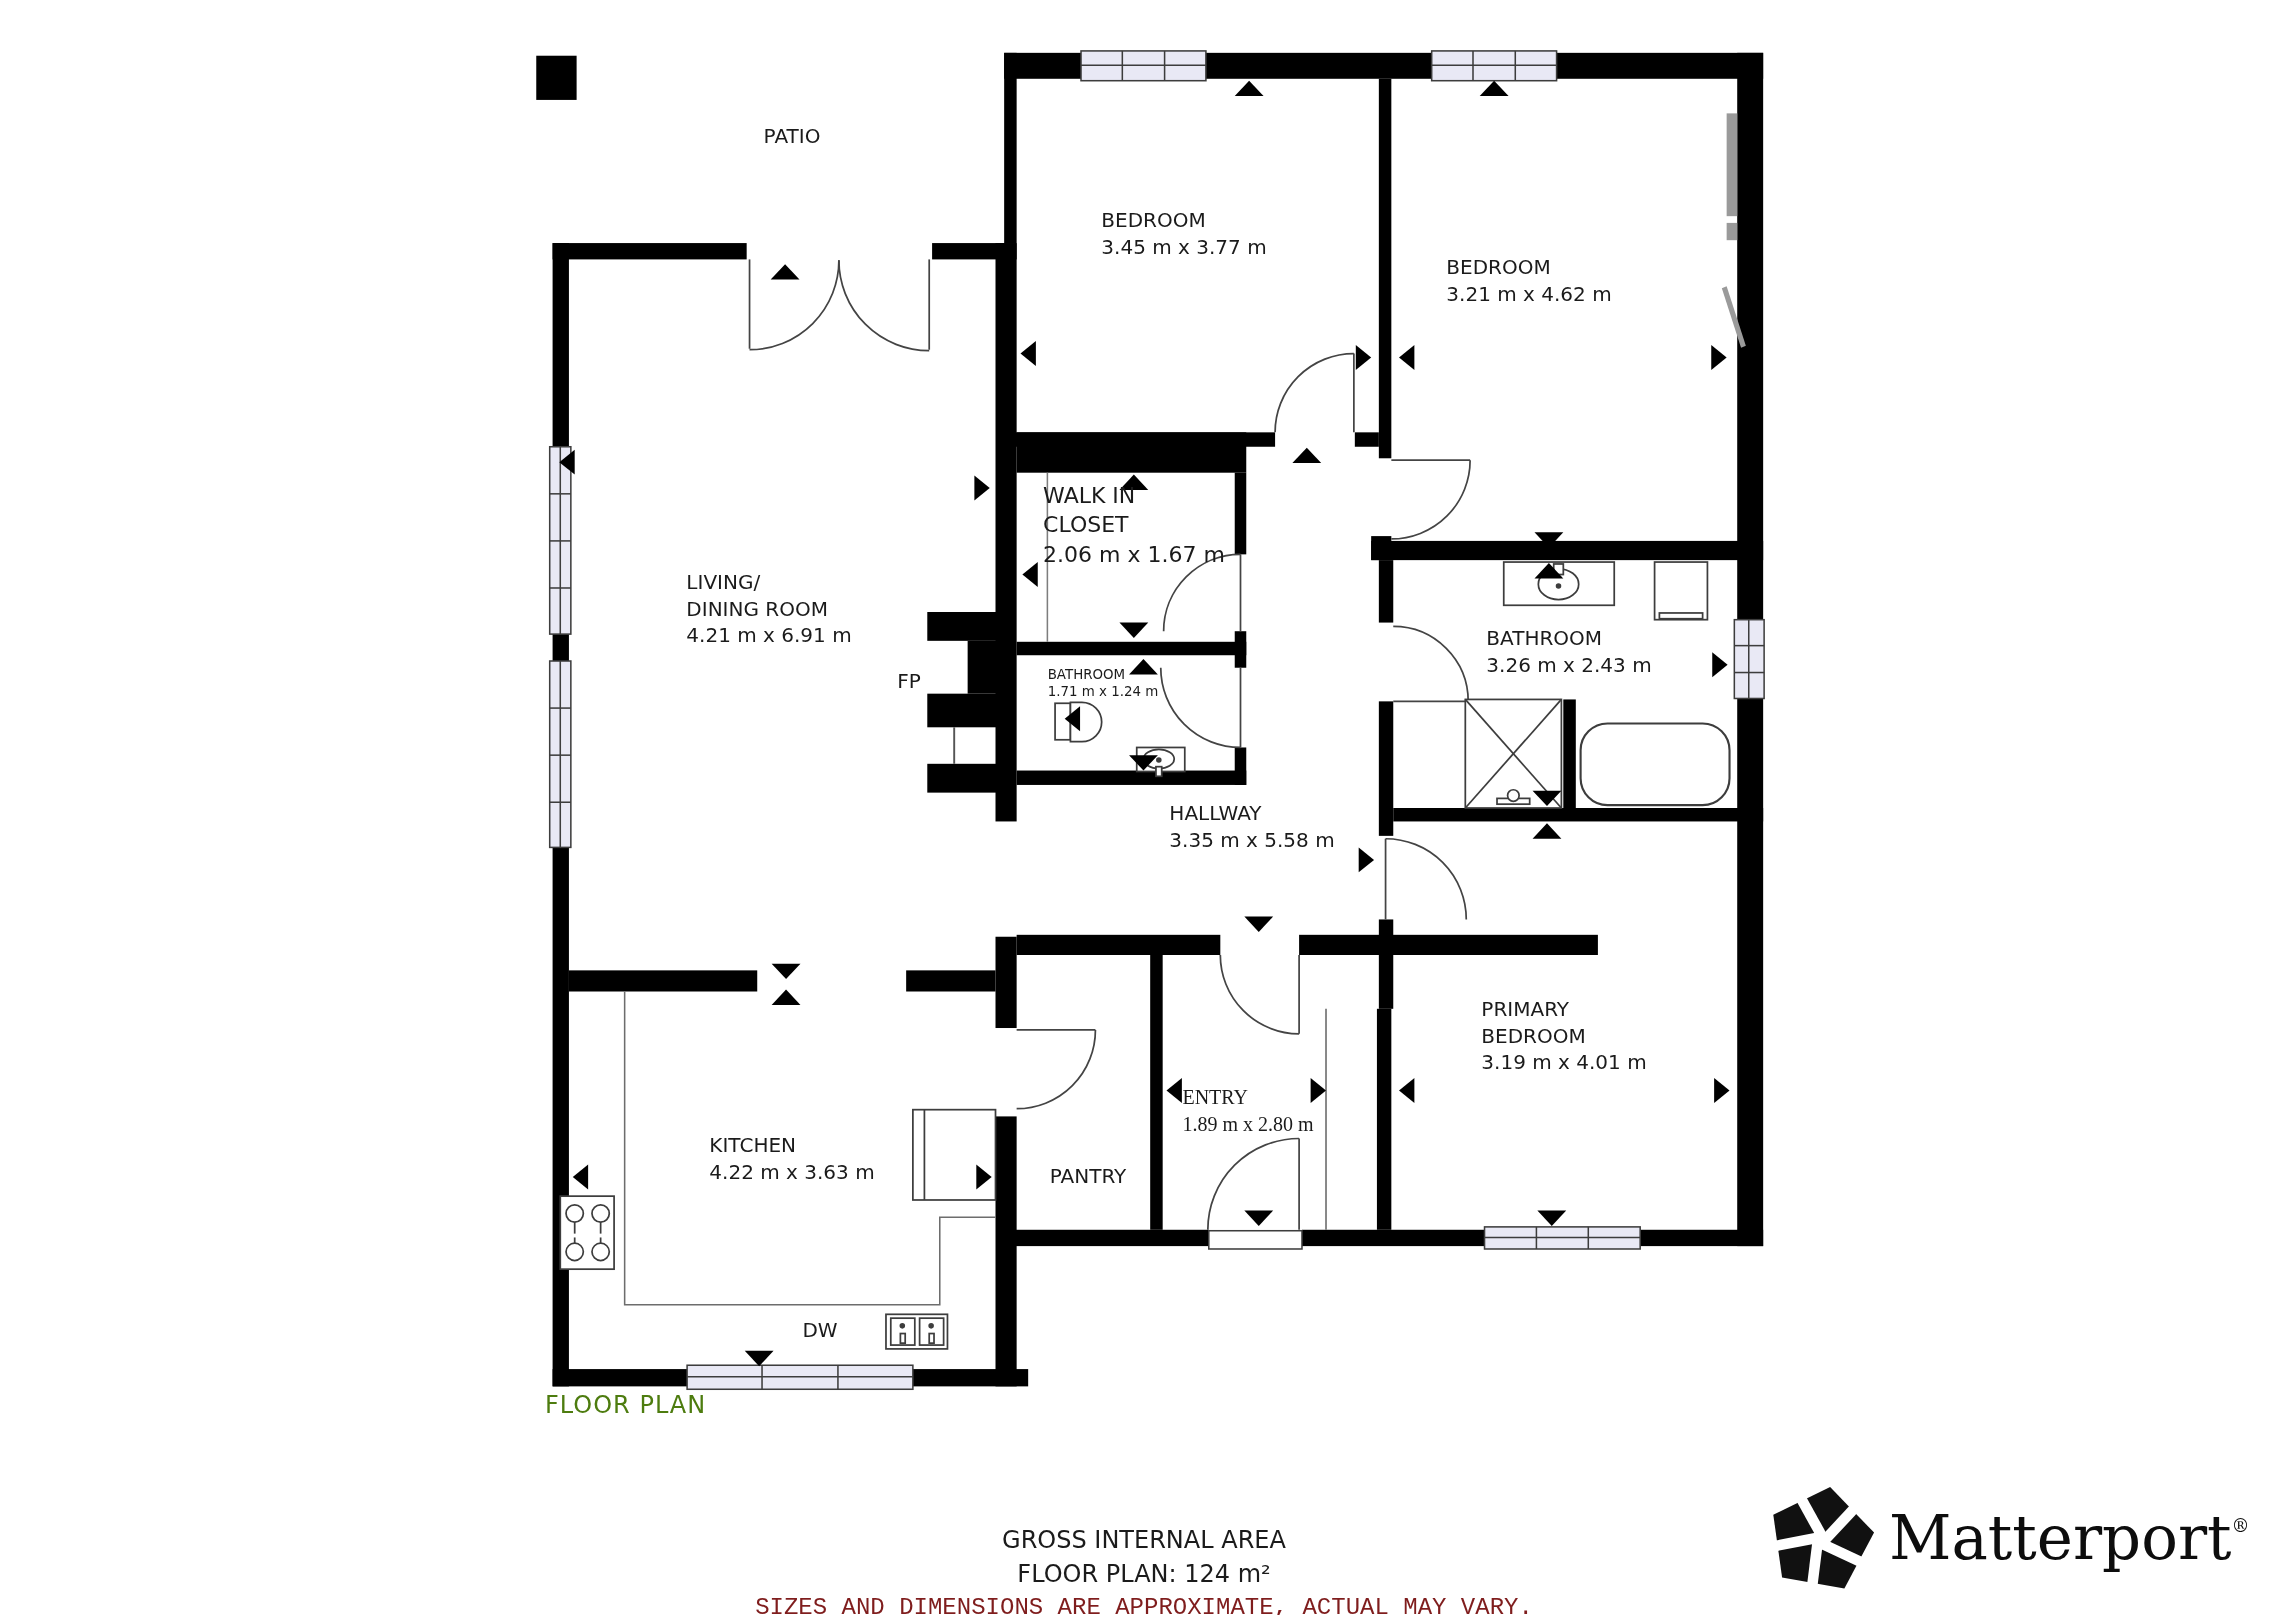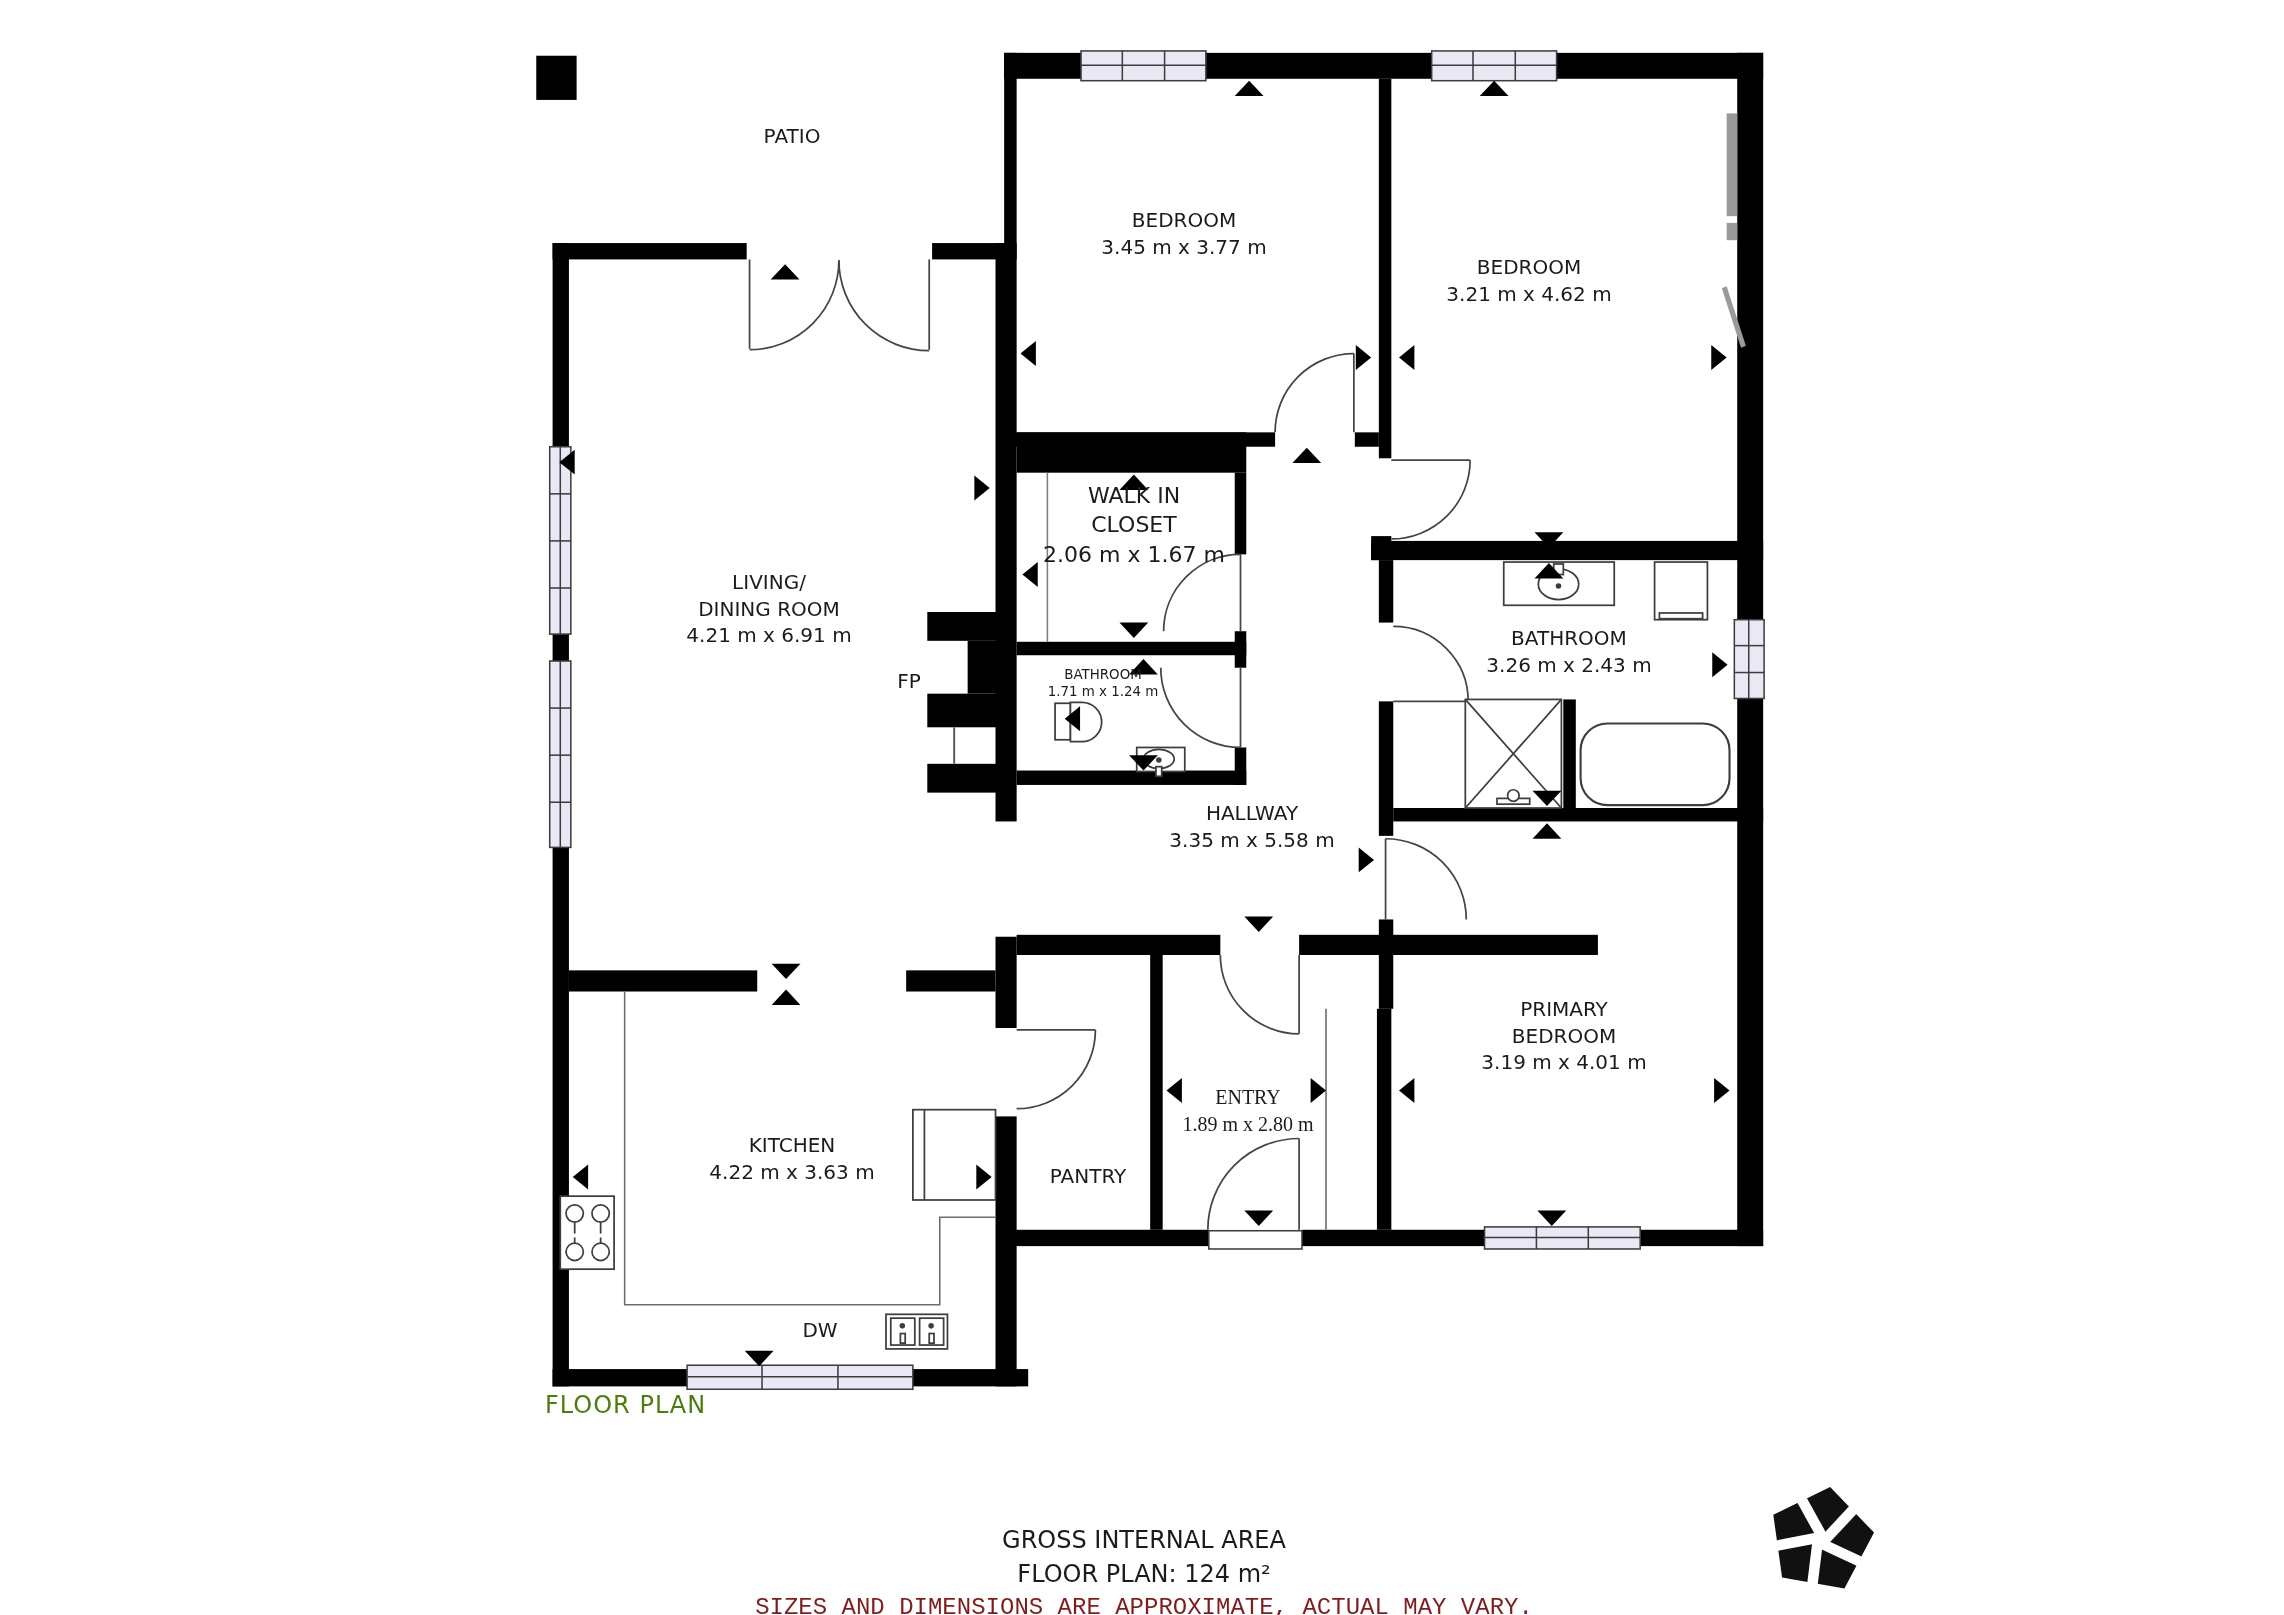--- a/index.html
+++ b/index.html
@@ -1,19 +1,19 @@
 <!DOCTYPE html>
 <html><head>
 <meta charset="utf-8">
 <style>
   html,body{margin:0;padding:0;background:#fff;}
   #page{position:relative;width:2285px;height:1616px;background:#ffffff;overflow:hidden;
         font-family:"DejaVu Sans",sans-serif;}
   svg{position:absolute;left:0;top:0;}
-  .lbl{position:absolute;transform:translate(-50%,-50%);text-align:center;
+  .lbl{position:absolute;transform:translate(-50%,-50%);text-align:left;
        font-size:20px;line-height:1.33;color:#1b1b1b;white-space:nowrap;}
   .lbl span{display:block;}
   .lbl.small{font-size:13.4px;line-height:1.3;}
   .title{position:absolute;left:545px;top:1391px;font-size:24px;color:#4d7c0f;
          letter-spacing:1px;}
   .footer{position:absolute;left:1144px;top:1523px;transform:translateX(-50%);
           text-align:center;font-size:24px;line-height:1.42;color:#1b1b1b;white-space:nowrap;}
   .footer .dim{color:#7f1d1d;font-family:Liberation Mono, monospace;}
   .brand{position:absolute;left:1889px;top:1502px;font-family:"DejaVu Serif",serif;
          font-size:61px;color:#0d0d0d;white-space:nowrap;}
@@ -351,14 +351,15 @@
   </div>
 
   <div class="title">FLOOR PLAN</div>
 
   <div class="footer">
     <div>GROSS INTERNAL AREA</div>
     <div>FLOOR PLAN: 124 m²</div>
     <div class="dim">SIZES AND DIMENSIONS ARE APPROXIMATE, ACTUAL MAY VARY.</div>
   </div>
 
+  <div class="brand"><span>Matterport</span><sup>®</sup></div>
 </div>
 
 
 </body></html>

